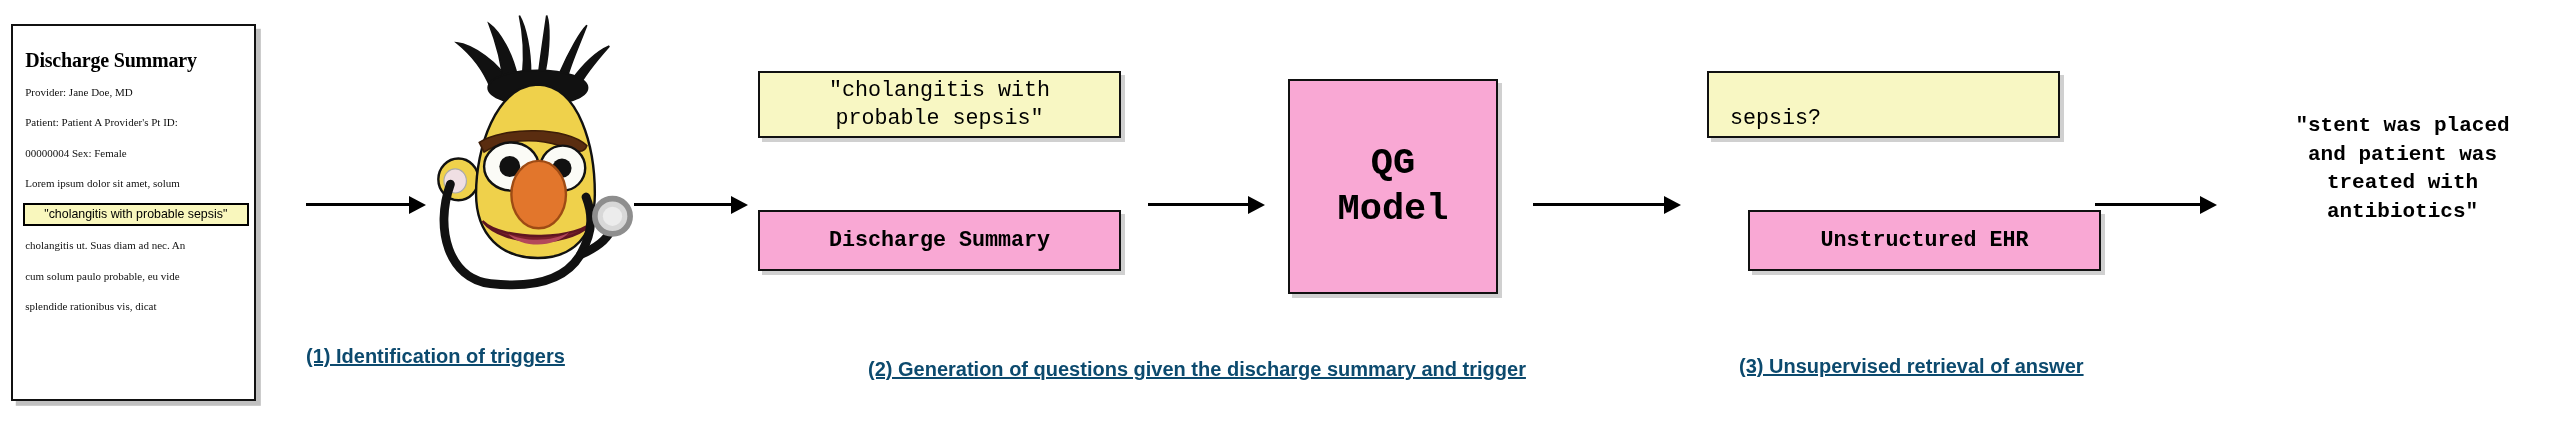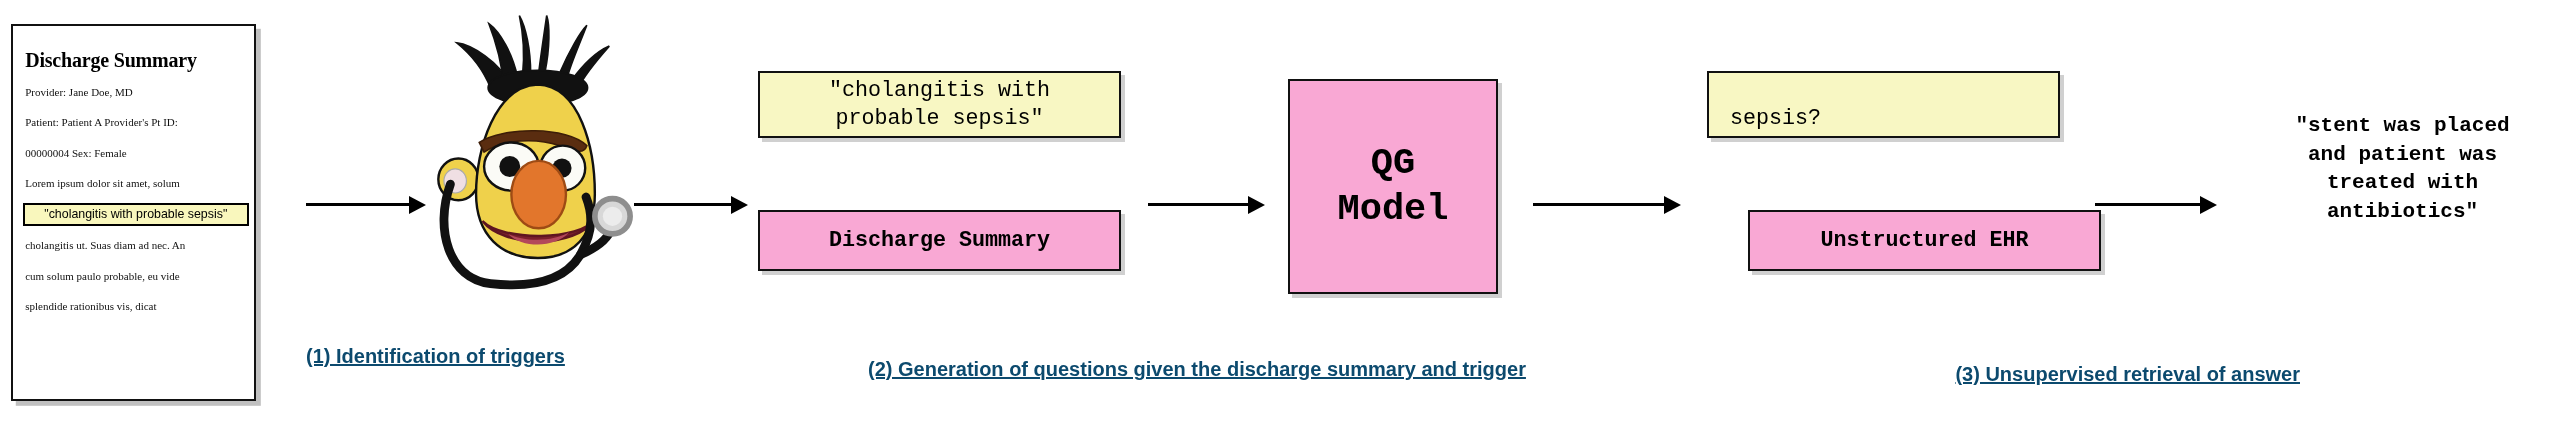--- a/index.html
+++ b/index.html
@@ -148,21 +148,21 @@
     position: absolute;
     font-family: "Liberation Sans", sans-serif;
     font-weight: bold;
     font-size: 20px;
     color: #0c4a6e;
     line-height: 1.3;
     text-decoration: underline;
   }
   .cap1 { left: 306px; top: 343px; width: 417px; }
   .cap2 { left: 868px; top: 356px; width: 690px; }
-  .cap3 { left: 1739px; top: 361px; width: 561px; text-align: right; }
+  .cap3 { left: 1739px; top: 353px; width: 561px; }
 </style>
 </head>
 <body>
 
 <div class="doc-panel">
   <div class="doc-title">Discharge Summary</div>
   <div class="doc-line">Provider: Jane Doe, MD</div>
   <div class="doc-line">Patient: Patient A Provider's Pt ID:</div>
   <div class="doc-line">00000004 Sex: Female</div>
   <div class="doc-line">Lorem  ipsum dolor sit amet, solum</div>

